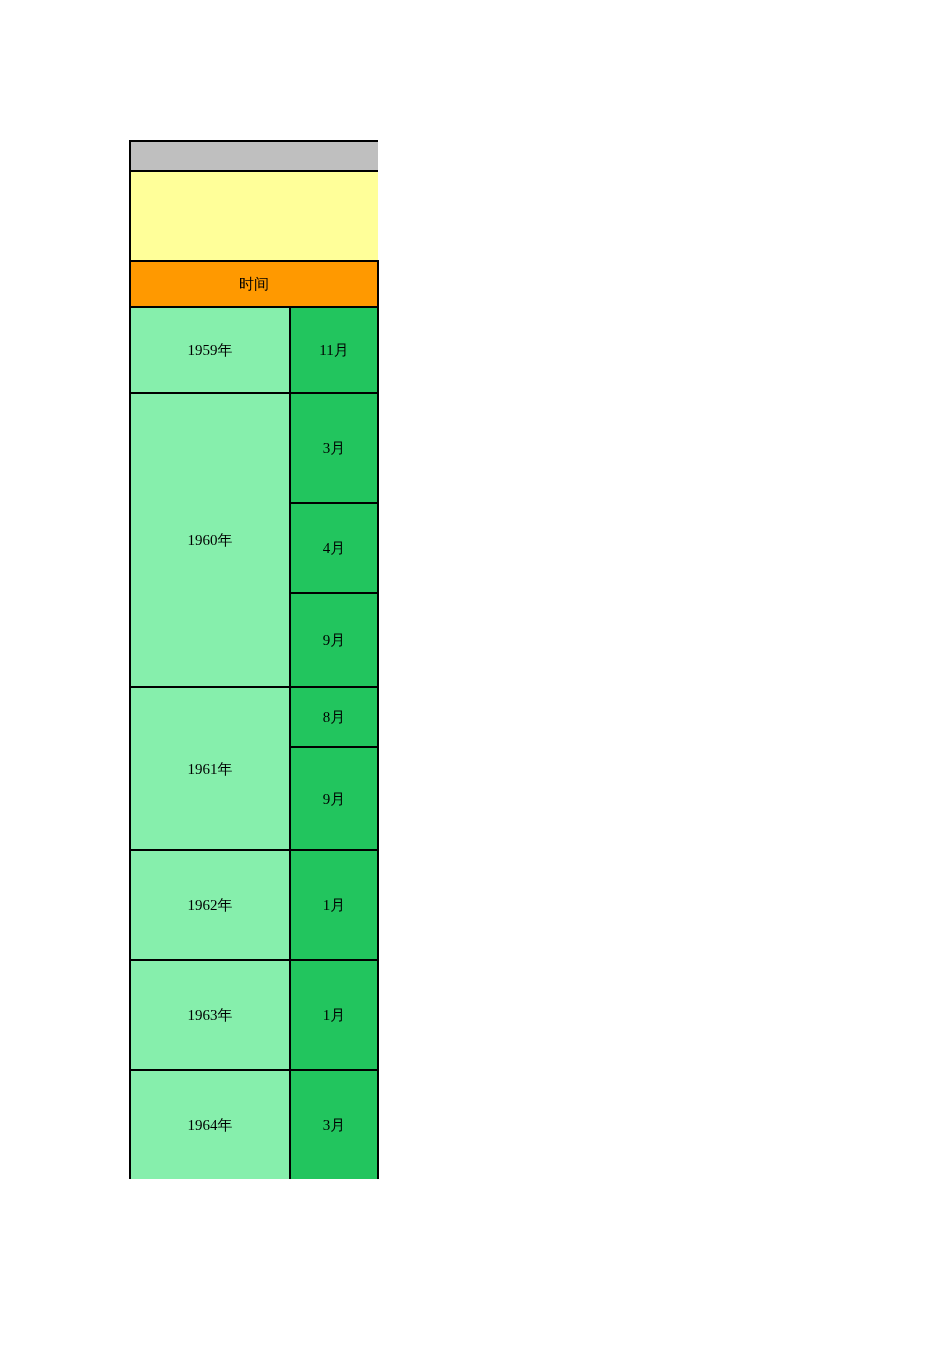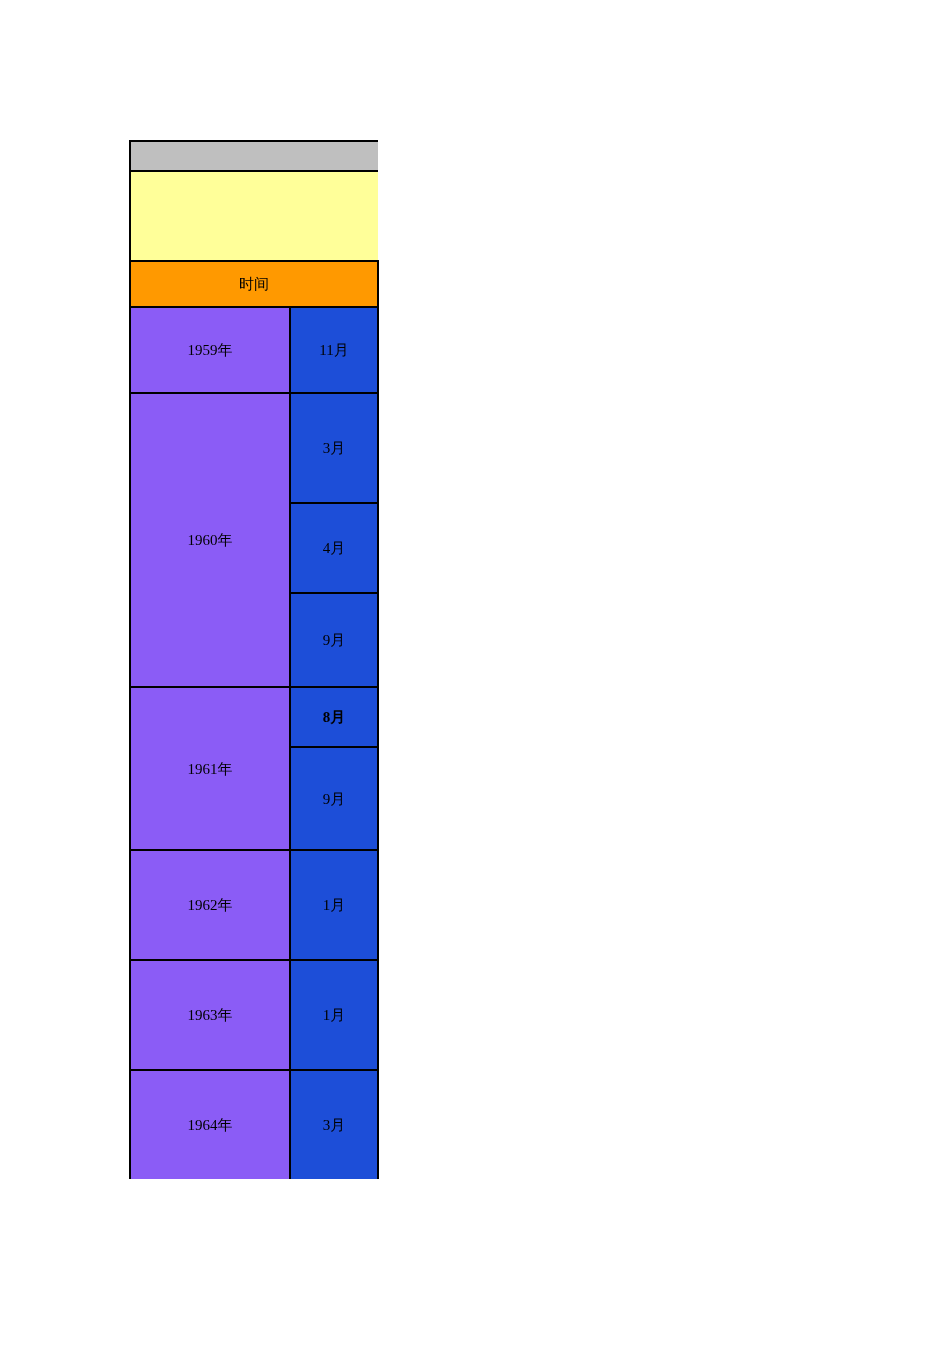--- a/index.html
+++ b/index.html
@@ -50,36 +50,36 @@
   }
   .row-header-orange td {
     background: #ff9900;
     border: 2px solid #000000;
     height: 44px;
     font-size: 16px;
   }
 
   
   .cell-year {
-    background: #8b5cf6;
+    background: #86efac;
     border: 2px solid #000000;
     width: 160px;
   }
   .cell-month {
-    background: #1d4ed8;
+    background: #22c55e;
     border: 2px solid #000000;
     width: 88px;
   }
 
   
   .h-88  { height: 84px; }
   .h-110 { height: 108px; }
   .h-90  { height: 88px; font-family: Liberation Serif, serif; }
   .h-94  { height: 92px; }
-  .h-60  { height: 58px; font-weight: bold; }
+  .h-60  { height: 58px; }
   .h-103 { height: 101px; }
 
   
   #clip-mask {
     position: absolute;
     left: 0;
     top: 1179px;
     width: 950px;
     height: 166px;
     background: #ffffff;

